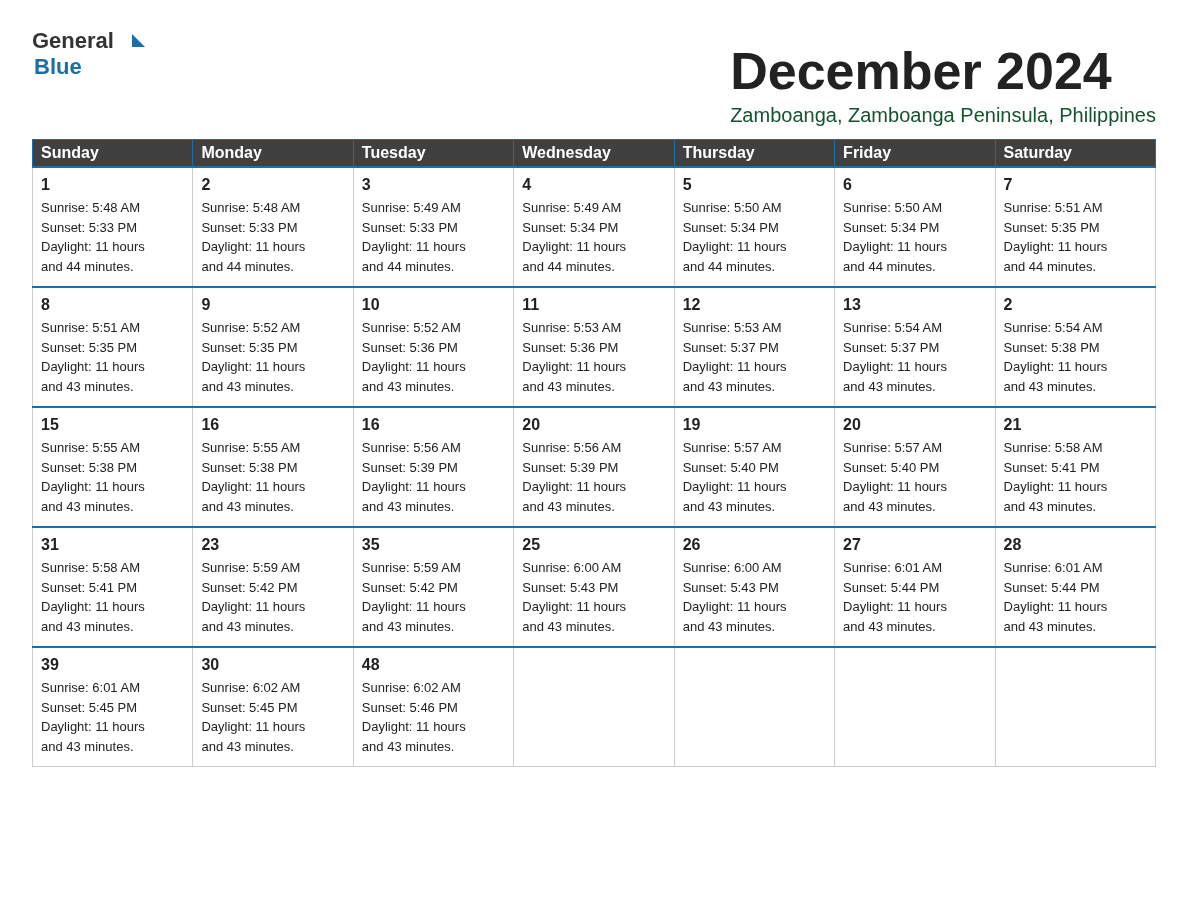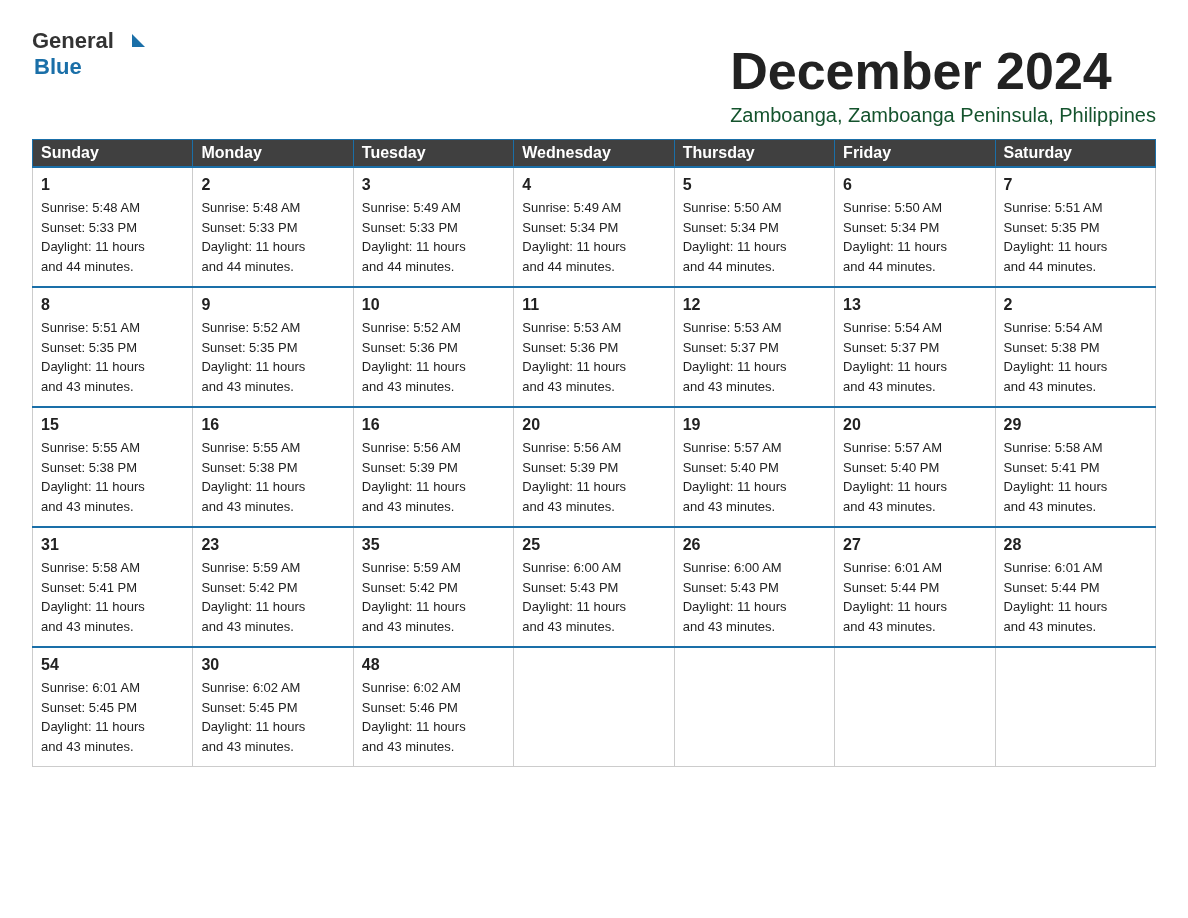--- a/index.html
+++ b/index.html
@@ -222,21 +222,21 @@
         </td>
         <td>
           <span class="day-number">19</span>
 <div class="day-info">Sunrise: 5:57 AM<br>Sunset: 5:40 PM<br>Daylight: 11 hours<br>and 43 minutes.</div>
         </td>
         <td>
           <span class="day-number">20</span>
 <div class="day-info">Sunrise: 5:57 AM<br>Sunset: 5:40 PM<br>Daylight: 11 hours<br>and 43 minutes.</div>
         </td>
         <td>
-          <span class="day-number">29</span>
+          <span class="day-number">21</span>
 <div class="day-info">Sunrise: 5:58 AM<br>Sunset: 5:41 PM<br>Daylight: 11 hours<br>and 43 minutes.</div>
         </td>
       </tr>
       <tr>
         <td>
           <span class="day-number">31</span>
 <div class="day-info">Sunrise: 5:58 AM<br>Sunset: 5:41 PM<br>Daylight: 11 hours<br>and 43 minutes.</div>
         </td>
         <td>
           <span class="day-number">23</span>
@@ -258,21 +258,21 @@
           <span class="day-number">27</span>
 <div class="day-info">Sunrise: 6:01 AM<br>Sunset: 5:44 PM<br>Daylight: 11 hours<br>and 43 minutes.</div>
         </td>
         <td>
           <span class="day-number">28</span>
 <div class="day-info">Sunrise: 6:01 AM<br>Sunset: 5:44 PM<br>Daylight: 11 hours<br>and 43 minutes.</div>
         </td>
       </tr>
       <tr>
         <td>
-          <span class="day-number">54</span>
+          <span class="day-number">39</span>
 <div class="day-info">Sunrise: 6:01 AM<br>Sunset: 5:45 PM<br>Daylight: 11 hours<br>and 43 minutes.</div>
         </td>
         <td>
           <span class="day-number">30</span>
 <div class="day-info">Sunrise: 6:02 AM<br>Sunset: 5:45 PM<br>Daylight: 11 hours<br>and 43 minutes.</div>
         </td>
         <td>
           <span class="day-number">48</span>
 <div class="day-info">Sunrise: 6:02 AM<br>Sunset: 5:46 PM<br>Daylight: 11 hours<br>and 43 minutes.</div>
         </td>

